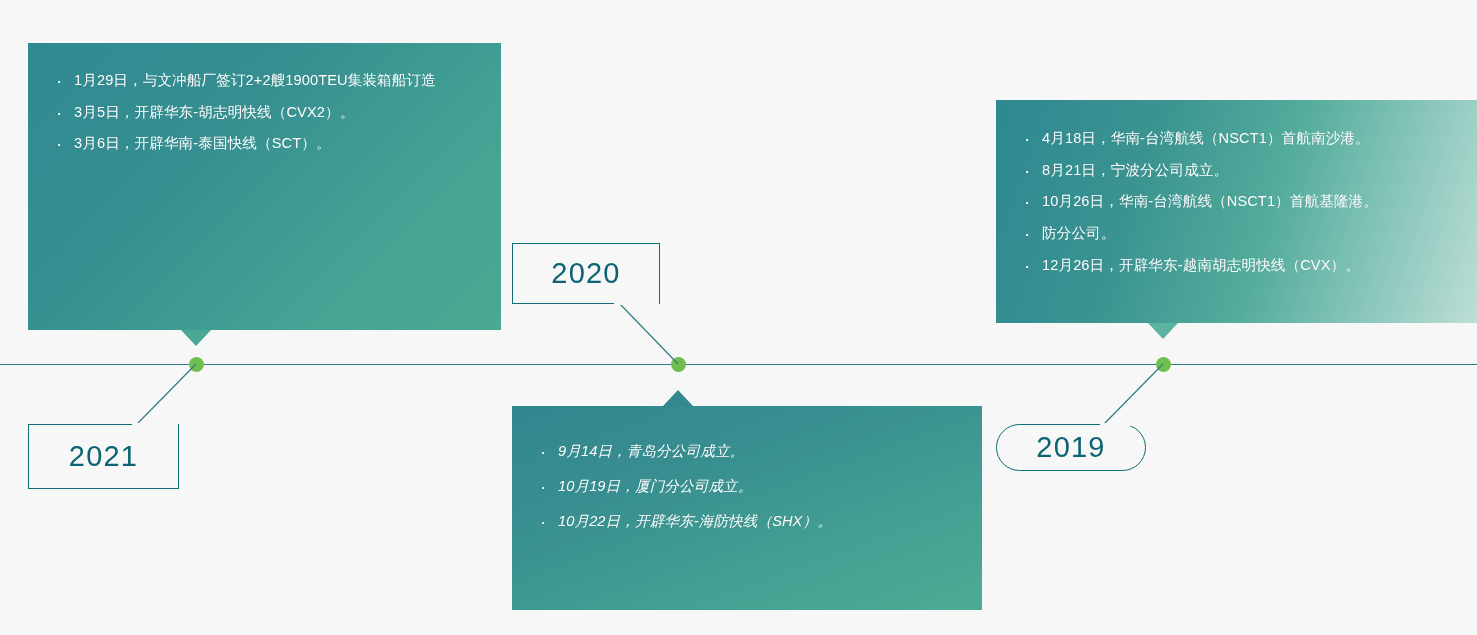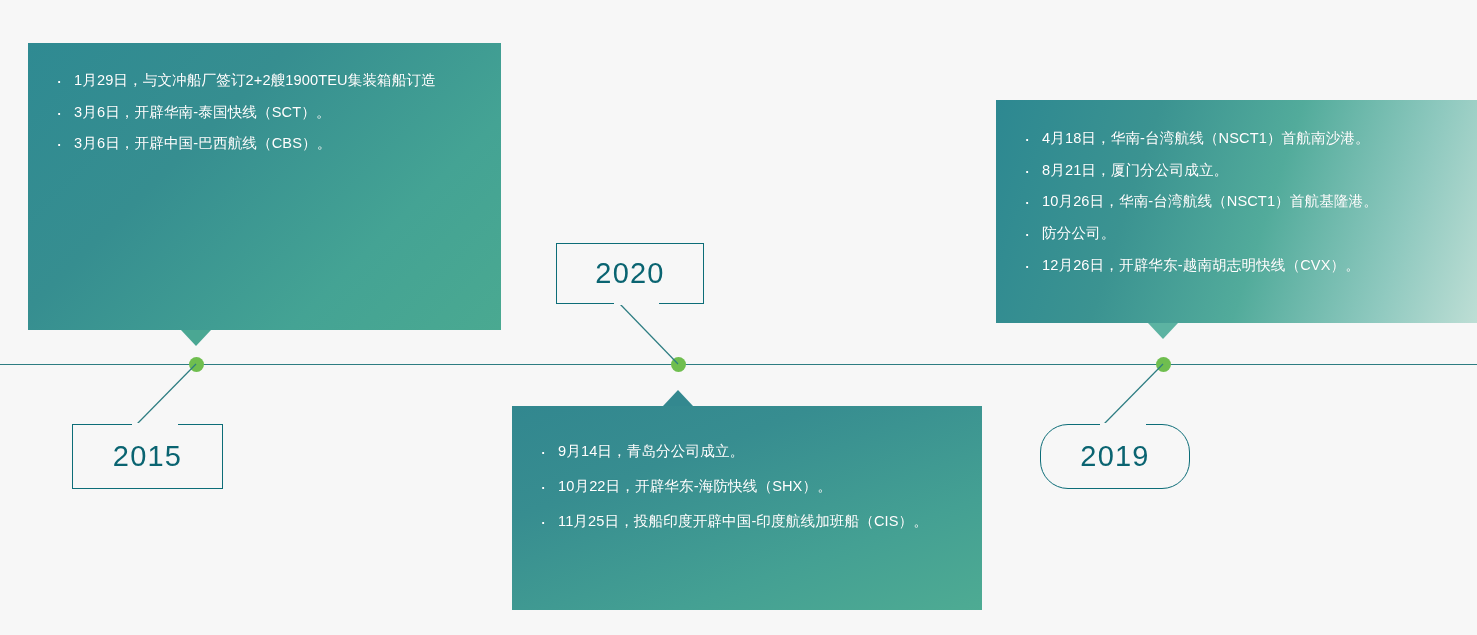--- a/index.html
+++ b/index.html
@@ -79,21 +79,21 @@
 
   .card li {
     position: relative;
     font-size: 14.6px;
     line-height: 1.45;
     margin-bottom: 10.5px;
     padding-left: 24px;
     letter-spacing: 0.1px;
     text-shadow: 0 0 1px rgba(0,0,0,0.10);
   }
-  .card-2020 li { margin-bottom: 14px; }
+  .card-2020 li { margin-bottom: 14px; font-style: italic; }
   .card li::before {
     content: "\00B7";
     position: absolute;
     left: 6px;
     top: -3px;
     font-size: 19px;
     line-height: 1.45;
   }
   .card li .sub {
     display: block;
@@ -120,32 +120,31 @@
 
   
   .year-box {
     position: absolute;
     box-sizing: border-box;
     border: 1.3px solid #0d6d78;
     background: transparent;
     display: flex;
     align-items: center;
     justify-content: center;
-    margin-left: 44px;
   }
   .year-box .year-text {
     font-size: 29px;
     color: #0a6471;
     font-weight: 300;
     letter-spacing: 1.2px;
     line-height: 1;
   }
   .ybox-2021 { left: 28px;  top: 424px; width: 151px; height: 65px; }
   .ybox-2020 { left: 512px; top: 243px; width: 148px; height: 61px; }
-  .ybox-2019 { left: 996px; top: 424px; width: 150px; height: 65px; border-radius: 28px; }
+  .ybox-2019 { left: 996px; top: 424px; width: 150px; height: 47px; border-radius: 28px; }
 
   
   .border-gap {
     position: absolute;
     background: #f7f7f7;
     height: 3px;
   }
   .gap-2021 { left: 132px; top: 423px; width: 46px; }
   .gap-2019 { left: 1100px; top: 423px; width: 46px; }
   .gap-2020 { left: 614px; top: 302px; width: 45px; }
@@ -165,36 +164,36 @@
     <line x1="678" y1="364" x2="619" y2="303" stroke="#2d7d82" stroke-width="1.2"></line>
     <line x1="1163" y1="364" x2="1104" y2="424" stroke="#2d7d82" stroke-width="1.2"></line>
   </svg>
 
   <div class="card card-2021">
     <ul>
       <li>
         <span>1月29日，与文冲船厂签订2+2艘1900TEU集装箱船订造</span>
       </li>
       <li>
+        <span>3月5日，开辟华东-胡志明快线（CVX2）。</span>
+      </li>
+      <li>
         <span>3月6日，开辟华南-泰国快线（SCT）。</span>
-      </li>
-      <li>
-        <span>3月6日，开辟中国-巴西航线（CBS）。</span>
       </li>
     </ul>
   </div>
   <div class="notch notch-down notch-2021"></div>
 
   <div class="card card-2019">
     <ul>
       <li>
         <span>4月18日，华南-台湾航线（NSCT1）首航南沙港。</span>
       </li>
       <li>
-        <span>8月21日，厦门分公司成立。</span>
+        <span>8月21日，宁波分公司成立。</span>
       </li>
       <li>
         <span>10月26日，华南-台湾航线（NSCT1）首航基隆港。</span>
       </li>
       <li>
         <span class="sub">防分公司。</span>
       </li>
       <li>
         <span>12月26日，开辟华东-越南胡志明快线（CVX）。</span>
       </li>
@@ -202,30 +201,30 @@
   </div>
   <div class="notch notch-down notch-2019"></div>
 
   <div class="notch notch-up notch-2020"></div>
   <div class="card card-2020">
     <ul>
       <li>
         <span>9月14日，青岛分公司成立。</span>
       </li>
       <li>
+        <span>10月19日，厦门分公司成立。</span>
+      </li>
+      <li>
         <span>10月22日，开辟华东-海防快线（SHX）。</span>
       </li>
-      <li>
-        <span>11月25日，投船印度开辟中国-印度航线加班船（CIS）。</span>
-      </li>
     </ul>
   </div>
 
   <div class="year-box ybox-2021">
-    <span class="year-text">2015</span>
+    <span class="year-text">2021</span>
   </div>
   <div class="border-gap gap-2021"></div>
 
   <div class="year-box ybox-2020">
     <span class="year-text">2020</span>
   </div>
   <div class="border-gap gap-2020"></div>
 
   <div class="year-box ybox-2019">
     <span class="year-text">2019</span>

